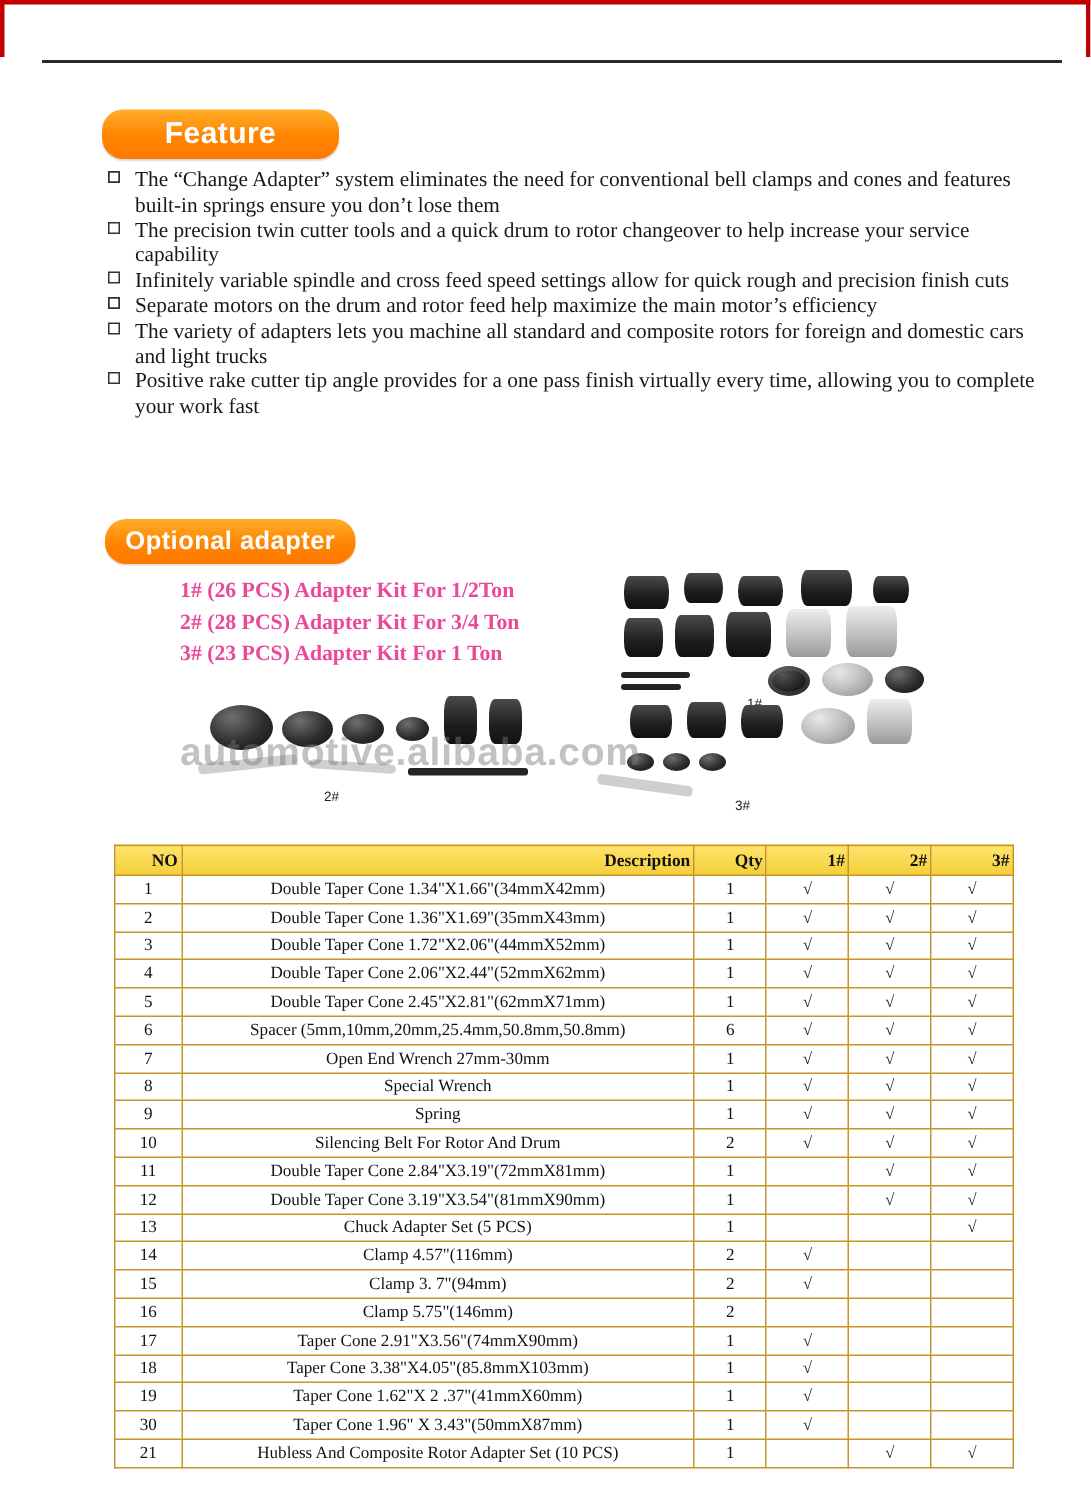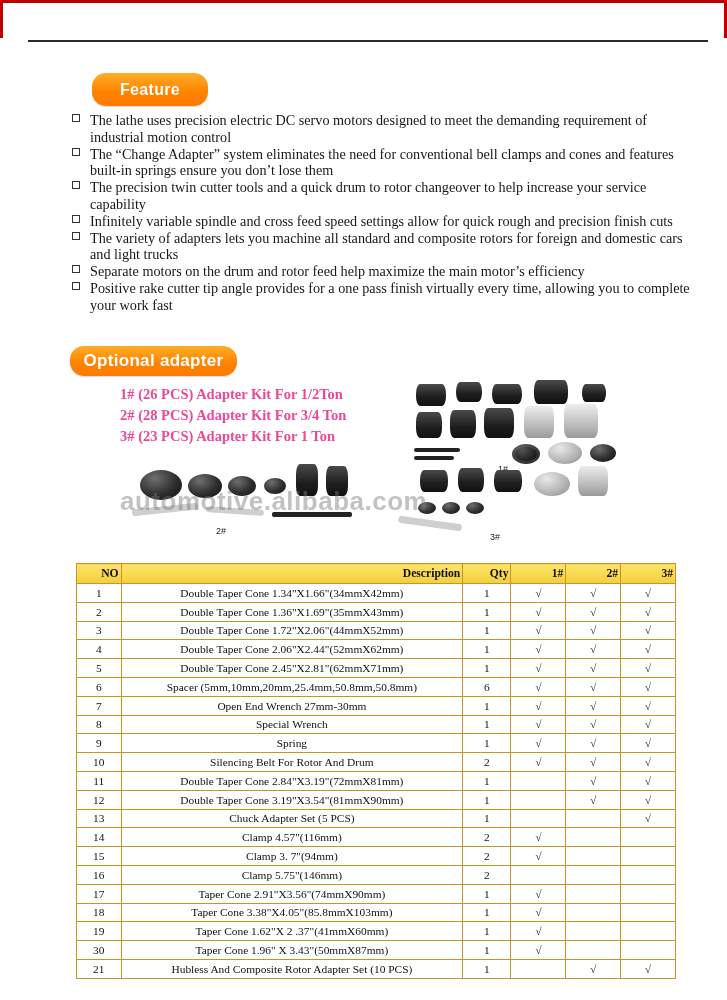--- a/index.html
+++ b/index.html
@@ -43,26 +43,26 @@
     background: linear-gradient(180deg,#ffae2a 0%,#ff8400 55%,#ff7a00 100%);
     color: #ffffff;
     font-family: "Liberation Sans", sans-serif;
     font-weight: bold;
     border-radius: 14px;
     text-align: center;
     letter-spacing: 0.3px;
     box-shadow: 0 1px 1px rgba(0,0,0,0.15);
   }
   #feature-badge {
-    left: 92px;
+    left: 68px;
     top: 73px;
-    width: 116px;
+    width: 158px;
     height: 33px;
     line-height: 33px;
-    font-size: 16px;
+    font-size: 20px;
   }
   #optional-badge {
     left: 70px;
     top: 346px;
     width: 167px;
     height: 30px;
     line-height: 30px;
     font-size: 17px;
   }
 
@@ -201,44 +201,43 @@
 <body>
 
 <div class="top-frame"></div>
 <div class="top-rule"></div>
 
 <div class="badge" id="feature-badge">Feature</div>
 
 <div class="feature-list">
   <div class="feature-item">
     <span class="bullet"></span>
-    <span>The lathe uses precision electric DC servo motors designed to meet the demanding requirement of industrial motion control</span>
   </div>
   <div class="feature-item">
     <span class="bullet"></span>
     <span>The “Change Adapter” system eliminates the need for conventional bell clamps and cones and features built-in springs ensure you don’t lose them</span>
   </div>
   <div class="feature-item">
     <span class="bullet"></span>
     <span>The precision twin cutter tools and a quick drum to rotor changeover to help increase your service capability</span>
   </div>
   <div class="feature-item">
     <span class="bullet"></span>
     <span>Infinitely variable spindle and cross feed speed settings allow for quick rough and precision finish cuts</span>
   </div>
   <div class="feature-item">
     <span class="bullet"></span>
   </div>
   <div class="feature-item">
     <span class="bullet"></span>
+    <span>Separate motors on the drum and rotor feed help maximize the main motor’s efficiency</span>
+  </div>
+  <div class="feature-item">
+    <span class="bullet"></span>
     <span>The variety of adapters lets you machine all standard and composite rotors for foreign and domestic cars and light trucks</span>
-  </div>
-  <div class="feature-item">
-    <span class="bullet"></span>
-    <span>Separate motors on the drum and rotor feed help maximize the main motor’s efficiency</span>
   </div>
   <div class="feature-item">
     <span class="bullet"></span>
     <span>Positive rake cutter tip angle provides for a one pass finish virtually every time, allowing you to complete your work fast</span>
   </div>
 </div>
 
 <div class="badge" id="optional-badge">Optional adapter</div>
 
 <div class="kit-lines">

